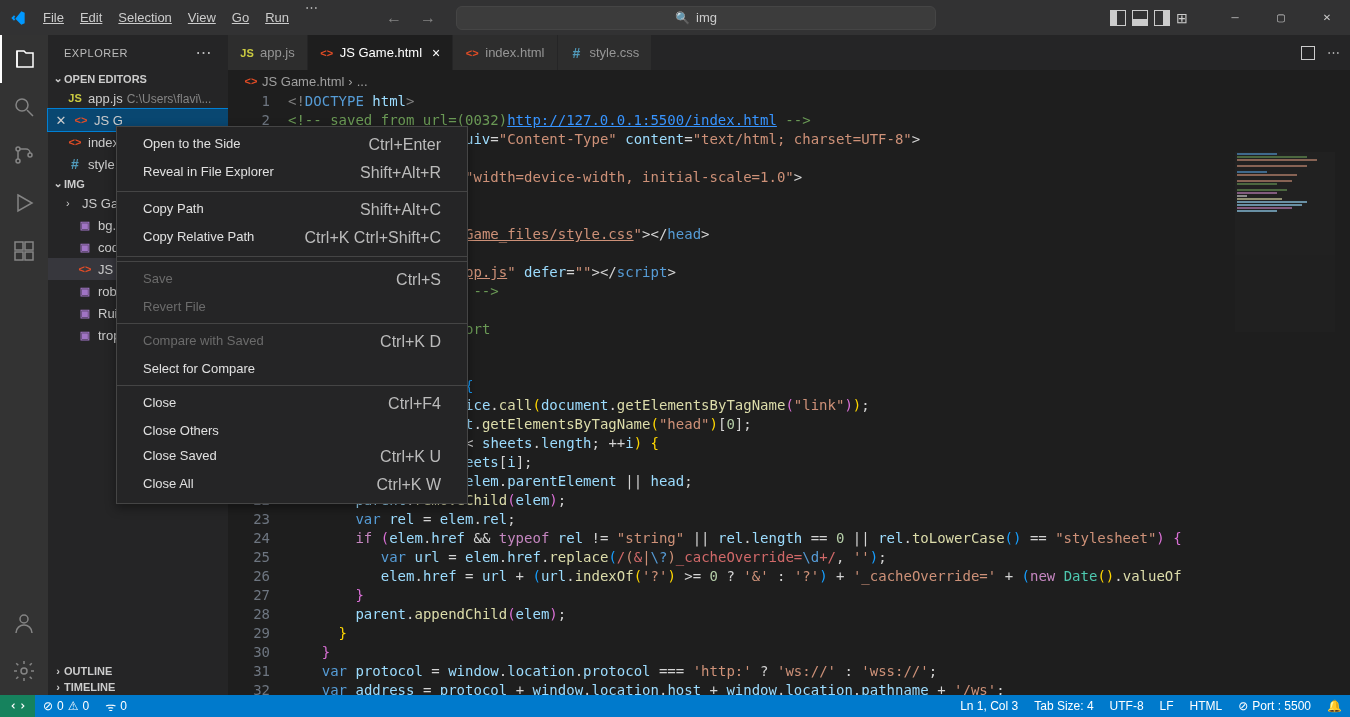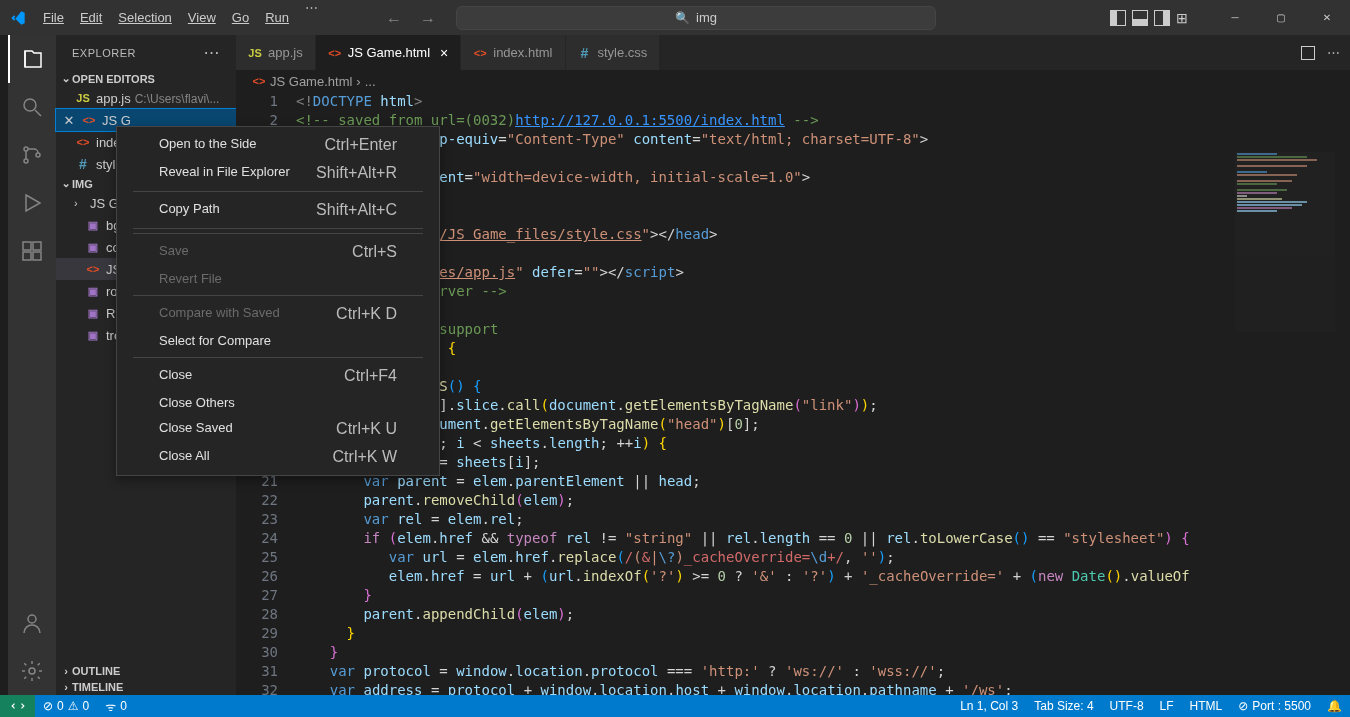--- a/index.html
+++ b/index.html
@@ -16,21 +16,21 @@
   .nav-arrows span { font-size: 16px; }
   .searchbox { flex: 0 0 480px; height: 24px; margin-left: 20px; background: #3c3c3c; border: 1px solid #454545; border-radius: 6px; display: flex; align-items: center; justify-content: center; color: #cccccc; font-size: 13px; gap: 6px; }
   .searchbox .sicon { font-size: 12px; }
   .title-right { margin-left: auto; display: flex; align-items: center; }
   .layout-icons { display: flex; gap: 6px; margin-right: 20px; color: #cccccc; }
   .layout-icons span { width: 16px; height: 16px; border: 1px solid #cccccc; display:inline-block; }
   .window-controls { display: flex; }
   .window-controls div { width: 46px; height: 35px; display: flex; align-items: center; justify-content: center; font-family: "Segoe MDL2 Assets", sans-serif; font-size: 10px; }
   
   
-  .main { display: flex; height: 660px; padding-left: 8px; }
+  .main { display: flex; height: 660px; }
   
   
   .activitybar { width: 48px; background: #333333; display: flex; flex-direction: column; align-items: center; }
   .activity-item { width: 48px; height: 48px; display: flex; align-items: center; justify-content: center; color: #858585; }
   .activity-item.active { color: #fff; border-left: 2px solid #fff; }
   .activity-item svg { width: 24px; height: 24px; stroke: currentColor; fill: none; stroke-width: 1.5; }
   .activity-spacer { flex: 1; }
   
   
   .sidebar { width: 180px; background: #252526; display: flex; flex-direction: column; }
@@ -81,21 +81,21 @@
   .c-brace { color: #179fff; }
   .c-link { color: #3794ff; text-decoration: underline; }
   .c-ulink { color: #ce9178; text-decoration: underline; }
   .c-regex { color: #d16969; }
   .c-gray2 { color: #808080; }
   
   .minimap { position: absolute; top: 60px; right: 15px; width: 100px; height: 180px; background: rgba(40,40,40,0.5); opacity: 0.6; }
   .minimap div { height: 2px; margin: 1px 2px; }
   
   
-  .context-menu { position: absolute; top: 126px; left: 116px; width: 324px; background: #252526; border: 1px solid #454545; box-shadow: 0 4px 10px rgba(0,0,0,0.4); z-index: 100; padding: 4px 16px; color: #e0e0e0; }
+  .context-menu { position: absolute; top: 126px; left: 116px; width: 352px; background: #252526; border: 1px solid #454545; box-shadow: 0 4px 10px rgba(0,0,0,0.4); z-index: 100; padding: 4px 0; color: #e0e0e0; }
   .cm-item { display: flex; justify-content: space-between; padding: 5px 26px; font-size: 13px; }
   .cm-item.disabled { color: #6b6b6b; }
   .cm-sep { height: 1px; background: #454545; margin: 4px 0; }
   .cm-key { color: #bbb; font-size: 16px; }
   
   
   .statusbar { height: 22px; background: #007acc; display: flex; align-items: center; font-size: 12px; color: #fff; }
   .sb-remote { width: 35px; height: 22px; background: #16825d; display:flex; align-items:center; justify-content:center; }
   .sb-item { padding: 0 8px; display: flex; align-items: center; gap: 4px; }
   .sb-right { margin-left: auto; display: flex; }
@@ -362,20 +362,24 @@
     </div>
     <div class="cm-item">
       <span>Reveal in File Explorer</span>
       <span class="cm-key">Shift+Alt+R</span>
     </div>
     <div class="cm-sep"></div>
     <div class="cm-item">
       <span>Copy Path</span>
       <span class="cm-key">Shift+Alt+C</span>
     </div>
+    <div class="cm-item">
+      <span>Copy Relative Path</span>
+      <span class="cm-key">Ctrl+K Ctrl+Shift+C</span>
+    </div>
     <div class="cm-sep"></div>
     <div class="cm-sep"></div>
     <div class="cm-item disabled">
       <span>Save</span>
       <span class="cm-key">Ctrl+S</span>
     </div>
     <div class="cm-item disabled">
       <span>Revert File</span>
     </div>
     <div class="cm-sep"></div>

